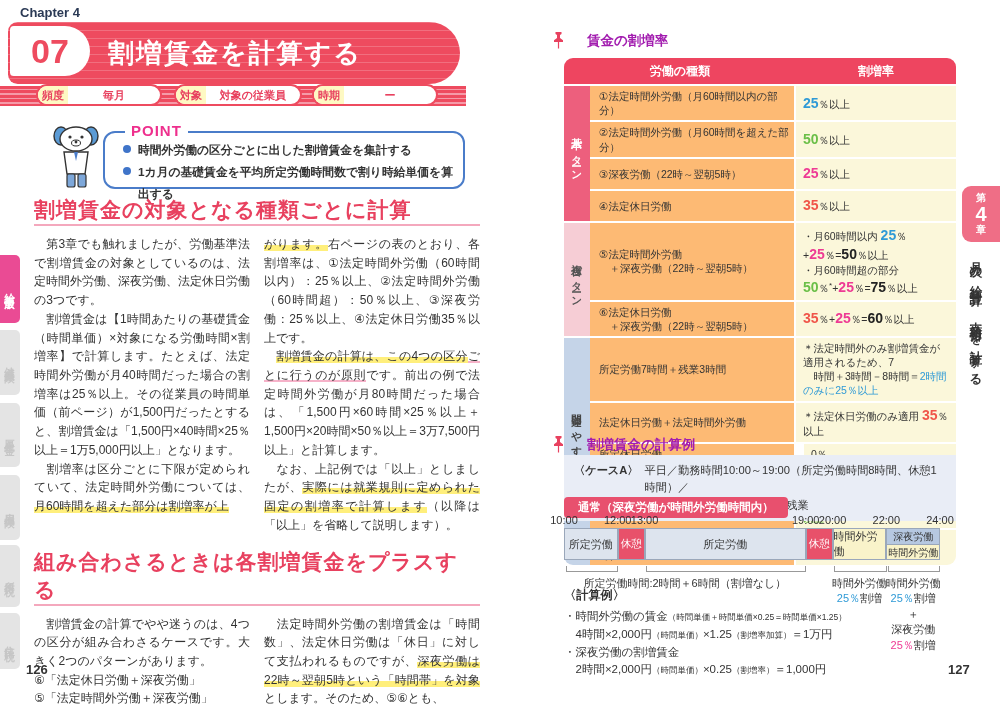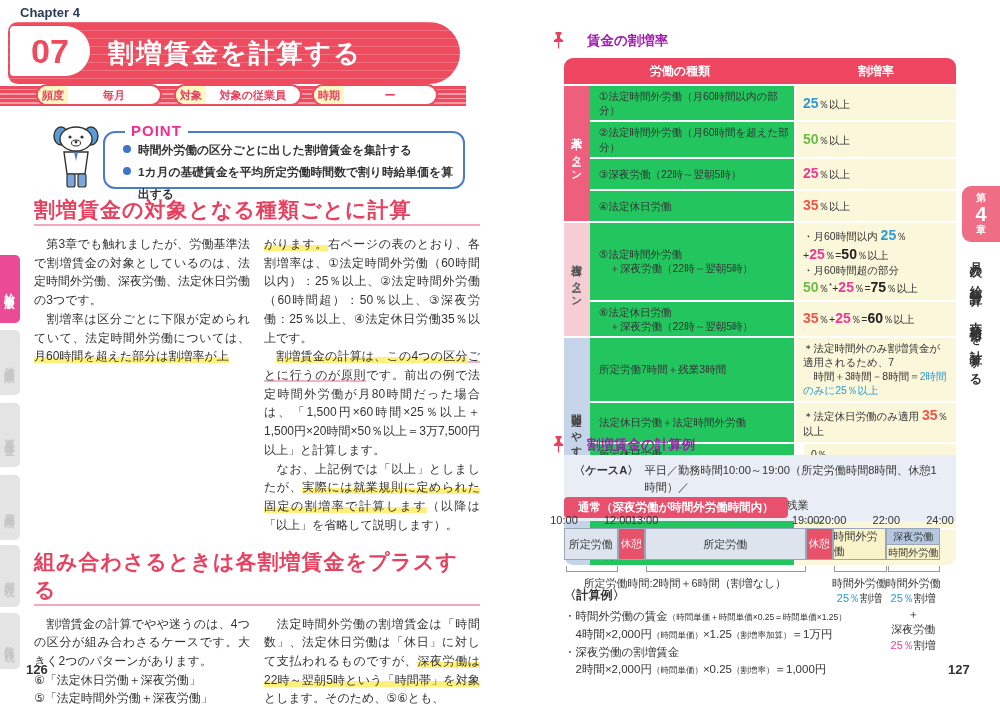--- a/index.html
+++ b/index.html
@@ -54,21 +54,21 @@
   .th1{width:232px}.th2{width:160px}
   .tgroup{display:flex;border-top:2px solid #fff}
   .tlabel{width:26px;display:flex;align-items:center;justify-content:center;writing-mode:vertical-rl;
           font-size:10.5px;letter-spacing:2px;font-weight:bold}
   .tlabel.solid{background:#ed5f7d;color:#fff}
   .tlabel.light-pink{background:#f6cdd5;color:#555}
   .tlabel.light-blue{background:#c5d4e8;color:#444}
   .trows{flex:1;display:flex;flex-direction:column}
   .trow{display:flex}
   .trow + .trow{border-top:2px solid #fff}
-  .tc-type{width:206px;background:#22c55e;padding:3px 0 3px 9px;font-size:10.5px;display:flex;flex-direction:column;
+  .tc-type{width:206px;background:#fdba74;padding:3px 0 3px 9px;font-size:10.5px;display:flex;flex-direction:column;
            justify-content:center;border-right:2px solid #fff;box-sizing:border-box;line-height:1.35}
   .tc-rate{flex:1;background:#fbf7da;padding:3px 7px;font-size:10.5px;display:flex;flex-direction:column;justify-content:center;line-height:1.35}
   .num{font-weight:bold;font-size:14px}
   .c-blue{color:#2f9ad6}.c-green{color:#6bbf48}.c-magenta{color:#ee3a94}.c-red{color:#f05549}.c-dark{color:#222;font-weight:bold}
   .sm{font-size:8.5px}.sup{font-size:8px;vertical-align:super}
   
   .case-box{position:absolute;left:564px;top:455px;width:392px;background:#e9edf6;padding:7px 10px;box-sizing:border-box;
             font-size:11.2px;display:flex;gap:6px;line-height:1.55}
   .case-label{font-weight:bold;white-space:nowrap}
   .mode-badge{position:absolute;left:564px;top:497px;background:#e8506e;color:#fff;font-weight:bold;font-size:11.5px;
@@ -155,20 +155,21 @@
         <span>1カ月の基礎賃金を平均所定労働時間数で割り時給単価を算出する</span>
       </li>
     </ul>
 </div>
 
 <div class="article">
   <h2 class="sec-h">割増賃金の対象となる種類ごとに計算</h2>
   <div class="cols" id="row1">
       <div class="col">
         <p><span>　第3章でも触れましたが、労働基準法で割増賃金の対象としているのは、法定時間外労働、深夜労働、法定休日労働の3つです。</span></p>
+        <p><span>　割増賃金は【1時間あたりの基礎賃金（時間単価）×対象になる労働時間×割増率】で計算します。たとえば、法定時間外労働が月40時間だった場合の割増率は25％以上。その従業員の時間単価（前ページ）が1,500円だったとすると、割増賃金は「1,500円×40時間×25％以上＝1万5,000円以上」となります。</span></p>
         <p><span>　割増率は区分ごとに下限が定められていて、法定時間外労働については、</span><span class="hl">月60時間を超えた部分は割増率が上</span></p>
       </div>
       <div class="col">
         <p><span class="hl">がります。</span><span>右ページの表のとおり、各割増率は、①法定時間外労働（60時間以内）：25％以上、②法定時間外労働（60時間超）：50％以上、③深夜労働：25％以上、④法定休日労働35％以上です。</span></p>
         <p><span>　</span><span class="hl">割増賃金の計算は、この4つの区分</span><span class="ul">ごとに行うのが原則</span><span>です。前出の例で法定時間外労働が月80時間だった場合は、「1,500円×60時間×25％以上＋1,500円×20時間×50％以上＝3万7,500円以上」と計算します。</span></p>
         <p><span>　なお、上記例では「以上」としましたが、</span><span class="hl">実際には就業規則に定められた固定の割増率で計算します</span><span>（以降は「以上」を省略して説明します）。</span></p>
       </div>
     </div>
   <h2 class="sec-h">組み合わさるときは各割増賃金をプラスする</h2>
   <div class="cols" id="row2">

